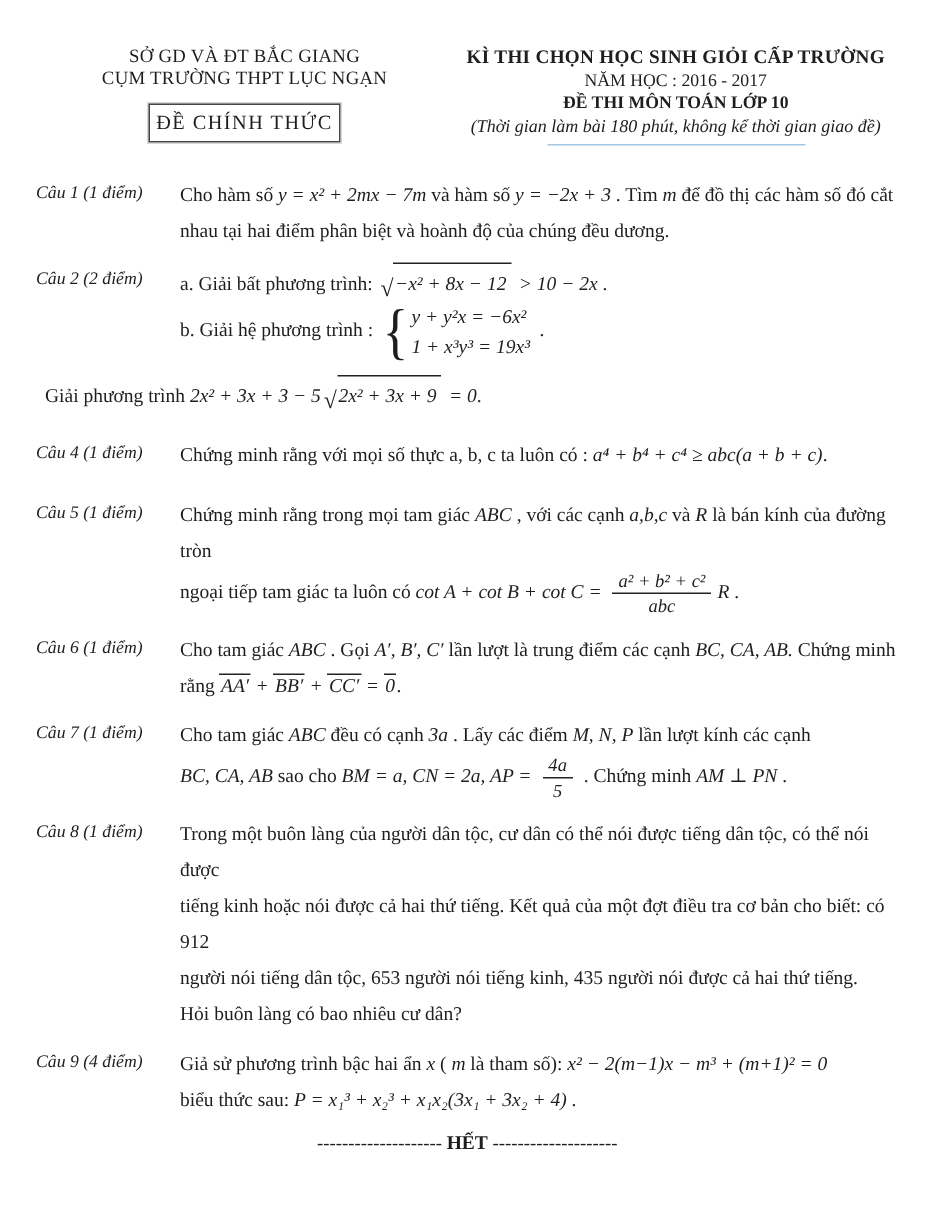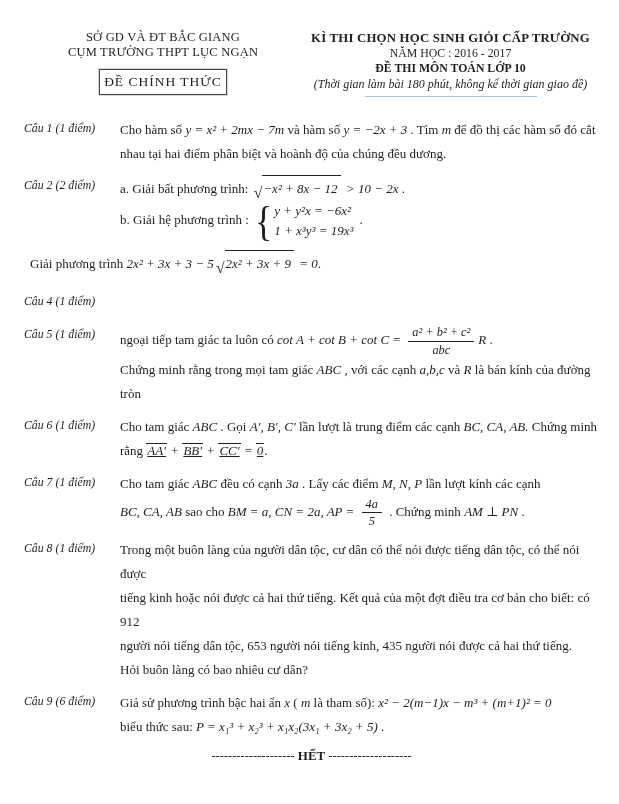--- a/index.html
+++ b/index.html
@@ -48,21 +48,21 @@
     display:inline-flex;flex-direction:column;vertical-align:middle;
     text-align:center;font-style:italic;margin:0 4px;line-height:1.3;font-size:.95em;
   }
   .frac .num{border-bottom:1.2px solid #222;padding:0 4px;}
   .frac .den{padding:0 4px;}
 
   .cases{display:inline-flex;align-items:center;font-style:italic;vertical-align:middle;margin:0 3px;}
   .cases .brace{font-style:normal;font-size:36px;font-weight:300;line-height:1;transform:scaleY(1.15);margin-right:2px;}
   .cases .case-row{line-height:1.55;text-align:left;}
 
-  .ovl{font-style:italic;display:inline-block;border-top:1.2px solid #222;line-height:1.15;padding:0 1px;text-decoration:underline;}
+  .ovl{font-style:italic;display:inline-block;border-top:1.2px solid #222;line-height:1.15;padding:0 1px;}
 
   
   .footer{margin-top:2px;}
   .het-line{text-align:center;font-size:12.5px;}
   .het-line .het{font-weight:bold;font-size:13px;}
 </style>
 </head>
 <body>
 
 <div class="page">
@@ -111,29 +111,32 @@
       <div class="q-row">
         <div class="q-body">
           <div class="q-line"><span class="seg-text">Giải phương trình </span><span class="seg-math">2x² + 3x + 3 − 5</span><span class="sqrt">
               <span class="sqrt-sign">√</span>
               <span class="sqrt-rad">2x² + 3x + 9</span>
             </span><span class="seg-math"> = 0</span><span class="seg-text">.</span></div>
         </div>
       </div>
       <div class="q-row">
         <div class="q-label">Câu 4 (1 điểm)</div>
+        <div class="q-body">
+          <div class="q-line"><span class="seg-text">Chứng minh rằng với mọi số thực a, b, c ta luôn có : </span><span class="seg-math">a⁴ + b⁴ + c⁴ ≥ abc(a + b + c)</span><span class="seg-text">.</span></div>
+        </div>
       </div>
       <div class="q-row">
         <div class="q-label">Câu 5 (1 điểm)</div>
         <div class="q-body">
+          <div class="q-line"><span class="seg-text">Chứng minh rằng trong mọi tam giác </span><span class="seg-math">ABC</span><span class="seg-text"> , với các cạnh </span><span class="seg-math">a,b,c</span><span class="seg-text"> và </span><span class="seg-math">R</span><span class="seg-text"> là bán kính của đường tròn</span></div>
           <div class="q-line"><span class="seg-text">ngoại tiếp tam giác  ta luôn có </span><span class="seg-math">cot A + cot B + cot C = </span><span class="frac">
               <span class="num">a² + b² + c²</span>
               <span class="den">abc</span>
             </span><span class="seg-math">R</span><span class="seg-text"> .</span></div>
-          <div class="q-line"><span class="seg-text">Chứng minh rằng trong mọi tam giác </span><span class="seg-math">ABC</span><span class="seg-text"> , với các cạnh </span><span class="seg-math">a,b,c</span><span class="seg-text"> và </span><span class="seg-math">R</span><span class="seg-text"> là bán kính của đường tròn</span></div>
         </div>
       </div>
       <div class="q-row">
         <div class="q-label">Câu 6 (1 điểm)</div>
         <div class="q-body">
           <div class="q-line"><span class="seg-text">Cho tam giác </span><span class="seg-math">ABC</span><span class="seg-text"> . Gọi </span><span class="seg-math">A′, B′, C′</span><span class="seg-text"> lần lượt là trung điểm các cạnh </span><span class="seg-math">BC, CA, AB.</span><span class="seg-text"> Chứng minh</span></div>
           <div class="q-line"><span class="seg-text">rằng  </span><span class="ovl">AA′</span><span class="seg-math"> + </span><span class="ovl">BB′</span><span class="seg-math"> + </span><span class="ovl">CC′</span><span class="seg-math"> = </span><span class="ovl">0</span><span class="seg-text">.</span></div>
         </div>
       </div>
       <div class="q-row">
@@ -149,24 +152,24 @@
       <div class="q-row">
         <div class="q-label">Câu 8 (1 điểm)</div>
         <div class="q-body">
           <div class="q-line"><span class="seg-text">Trong một buôn làng của người dân tộc, cư dân có thể nói được tiếng dân tộc, có thể nói được</span></div>
           <div class="q-line"><span class="seg-text">tiếng kinh hoặc nói được cả hai thứ tiếng. Kết quả của một đợt điều tra cơ bản cho biết: có 912</span></div>
           <div class="q-line"><span class="seg-text">người nói tiếng dân tộc, 653 người nói tiếng kinh, 435 người nói được cả hai thứ tiếng.</span></div>
           <div class="q-line"><span class="seg-text">Hỏi buôn làng có bao nhiêu cư dân?</span></div>
         </div>
       </div>
       <div class="q-row">
-        <div class="q-label">Câu 9 (6 điểm)</div>
+        <div class="q-label">Câu 9 (4 điểm)</div>
         <div class="q-body">
           <div class="q-line"><span class="seg-text">Giả sử phương trình bậc hai ẩn </span><span class="seg-math">x</span><span class="seg-text"> ( </span><span class="seg-math">m</span><span class="seg-text"> là tham số): </span><span class="seg-math">x² − 2(m−1)x − m³ + (m+1)² = 0</span></div>
-          <div class="q-line"><span class="seg-text">biểu thức sau: </span><span class="seg-math">P = x₁³ + x₂³ + x₁x₂(3x₁ + 3x₂ + 5)</span><span class="seg-text"> .</span></div>
+          <div class="q-line"><span class="seg-text">biểu thức sau: </span><span class="seg-math">P = x₁³ + x₂³ + x₁x₂(3x₁ + 3x₂ + 4)</span><span class="seg-text"> .</span></div>
         </div>
       </div>
     </div>
 
   <div class="footer">
     <div class="het-line">
       <span>--------------------</span>
       <span class="het">HẾT</span>
       <span>--------------------</span>
     </div>

